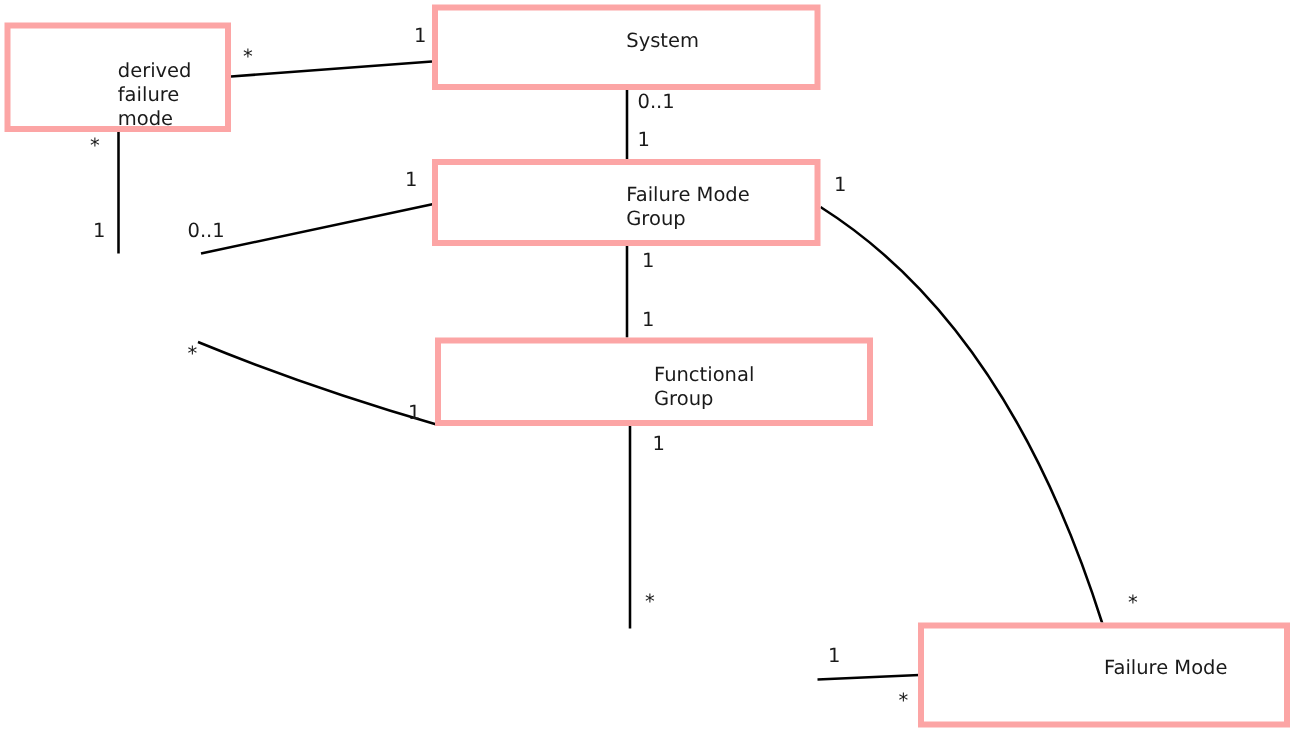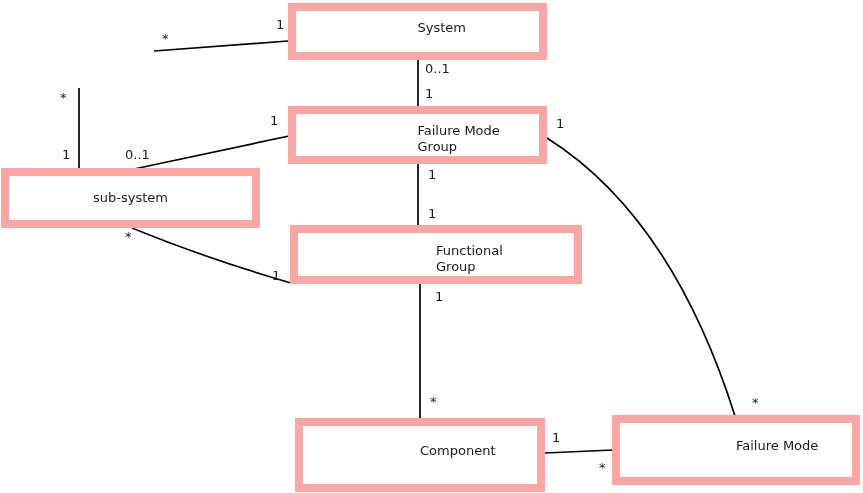--- a/index.html
+++ b/index.html
@@ -19,21 +19,21 @@
   }
   svg.connectors path {
     fill: none;
     stroke: #000000;
     stroke-width: 1.7;
   }
   .entity {
     position: absolute;
     box-sizing: border-box;
     background: #ffffff;
-    border: 8px solid #fca5a5;
+    border: 4px solid #fca5a5;
   }
   .entity .elabel {
     position: absolute;
     left: 50%;
     top: 50%;
     margin-top: -12px;
     font-size: 13px;
     line-height: 16px;
     white-space: pre-line;
     text-align: left;
@@ -59,42 +59,41 @@
     <path d="M418,60 L418,107"></path>
     <path d="M79,88 L79,169"></path>
     <path d="M289,136 L134,169"></path>
     <path d="M418,163 L418,226"></path>
     <path d="M132,228 Q205,258 291,283"></path>
     <path d="M420,283 L420,419"></path>
     <path d="M545,453 L613,450"></path>
     <path d="M547,138 Q672,217 735,416"></path>
   </svg>
 
+  <div class="entity" style="left:3px; top:15px; width:151px; height:73px">
+    <div class="elabel">derived
+failure
+mode</div>
+  </div>
 
   <div class="entity" style="left:288px; top:3px; width:259px; height:57px">
     <div class="elabel">System</div>
   </div>
 
   <div class="entity" style="left:288px; top:106px; width:259px; height:58px">
     <div class="elabel">Failure Mode
 Group</div>
   </div>
 
-  <div class="entity" style="left:1px; top:168px; width:259px; height:60px">
-    <div class="elabel centered">sub-system</div>
-  </div>
 
   <div class="entity" style="left:290px; top:225px; width:292px; height:59px">
     <div class="elabel">Functional
 Group</div>
   </div>
 
-  <div class="entity" style="left:295px; top:418px; width:250px; height:74px">
-    <div class="elabel">Component</div>
-  </div>
 
   <div class="entity" style="left:612px; top:415px; width:248px; height:70px">
     <div class="elabel">Failure Mode</div>
   </div>
 
   <span class="mult" style="left:162px; top:31px">*</span>
   <span class="mult" style="left:276px; top:17px">1</span>
 
   <span class="mult" style="left:425px; top:61px">0..1</span>
   <span class="mult" style="left:425px; top:86px">1</span>

